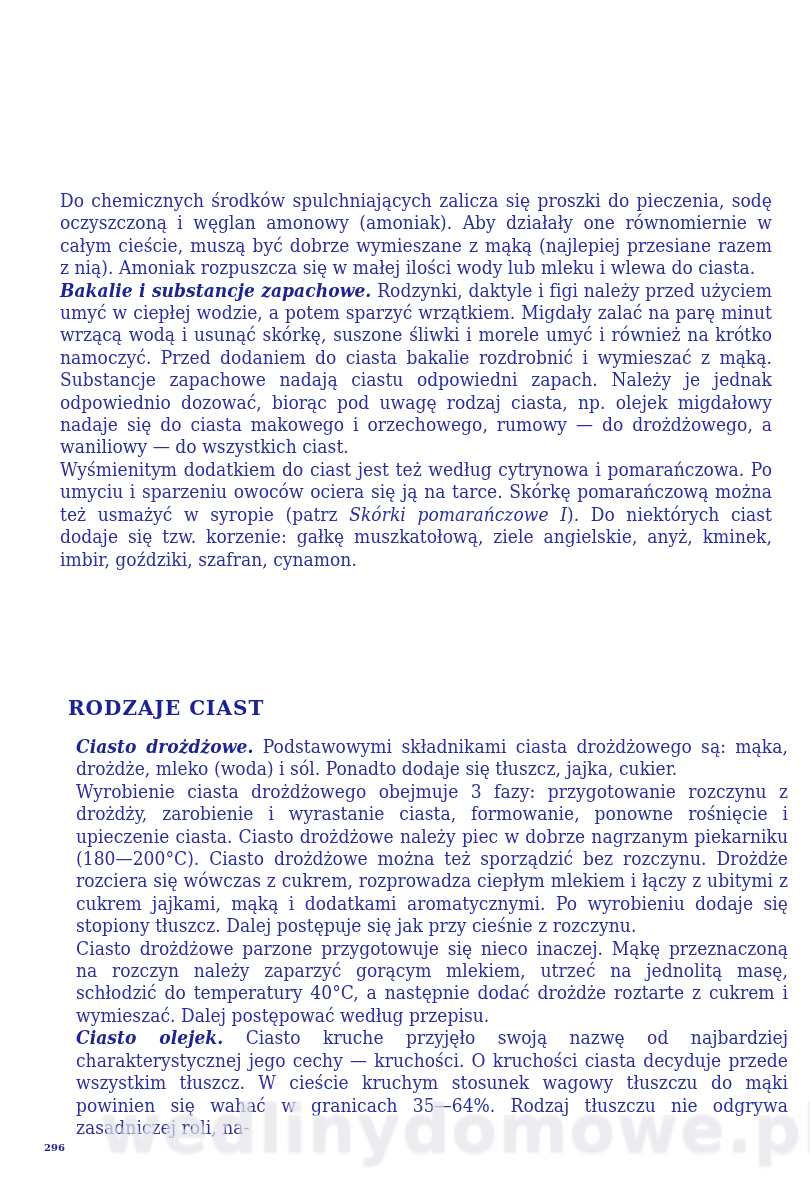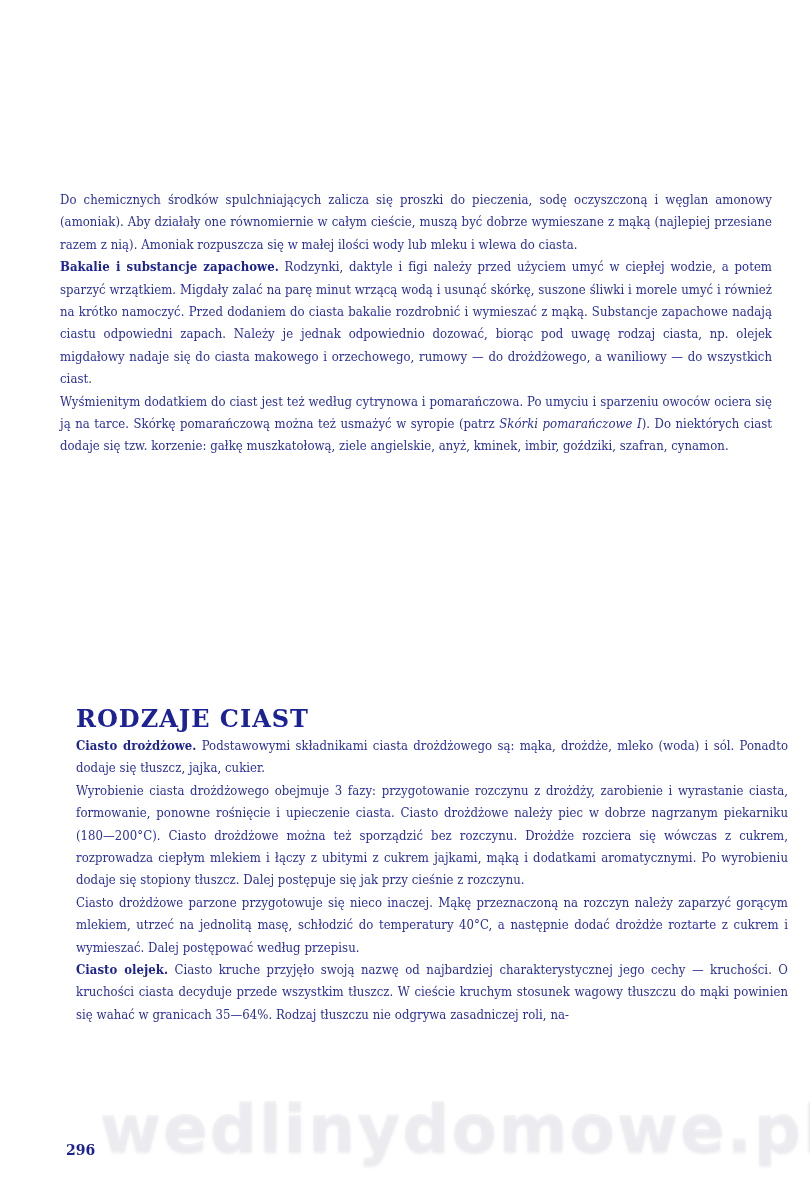--- a/index.html
+++ b/index.html
@@ -11,48 +11,48 @@
       font-family: "DejaVu Serif", "Liberation Serif", serif;
       color: #2a2f9a;
     }
     .page {
       position: absolute;
       left: 60px; top: 189px;
       width: 712px;
     }
     .block p {
       margin: 0;
-      font-size: 13px;
+      font-size: 19px;
       line-height: 22.4px;
       text-align: justify;
       letter-spacing: 0.05px;
       font-stretch: condensed;
     }
-    .block p b { color: #1f2590; }
+    .block p b { color: #1f2590; font-style: italic; }
     .block p i { font-style: italic; }
     .section-title {
       position: absolute;
       left: 60px; top: 688px;
-      margin: 16px;
+      margin: 8px;
       font-family: "DejaVu Serif", "Liberation Serif", serif;
       font-weight: bold;
-      font-size: 24px;
+      font-size: 20px;
       letter-spacing: 1px;
       color: #1c2294;
     }
     .page2 {
       position: absolute;
       left: 76px; top: 735px;
       width: 712px;
     }
     .page-number {
       position: absolute;
-      left: 66px; top: 1142px;
+      left: 44px; top: 1142px;
       font-weight: bold;
-      font-size: 14px;
+      font-size: 10px;
       color: #1c2294;
     }
     .watermark {
       position: absolute;
       left: 100px; top: 1090px;
       font-family: "DejaVu Sans", "Liberation Sans", sans-serif;
       font-weight: bold;
       font-size: 66px;
       letter-spacing: 2px;
       color: rgba(235,235,240,0.55);

